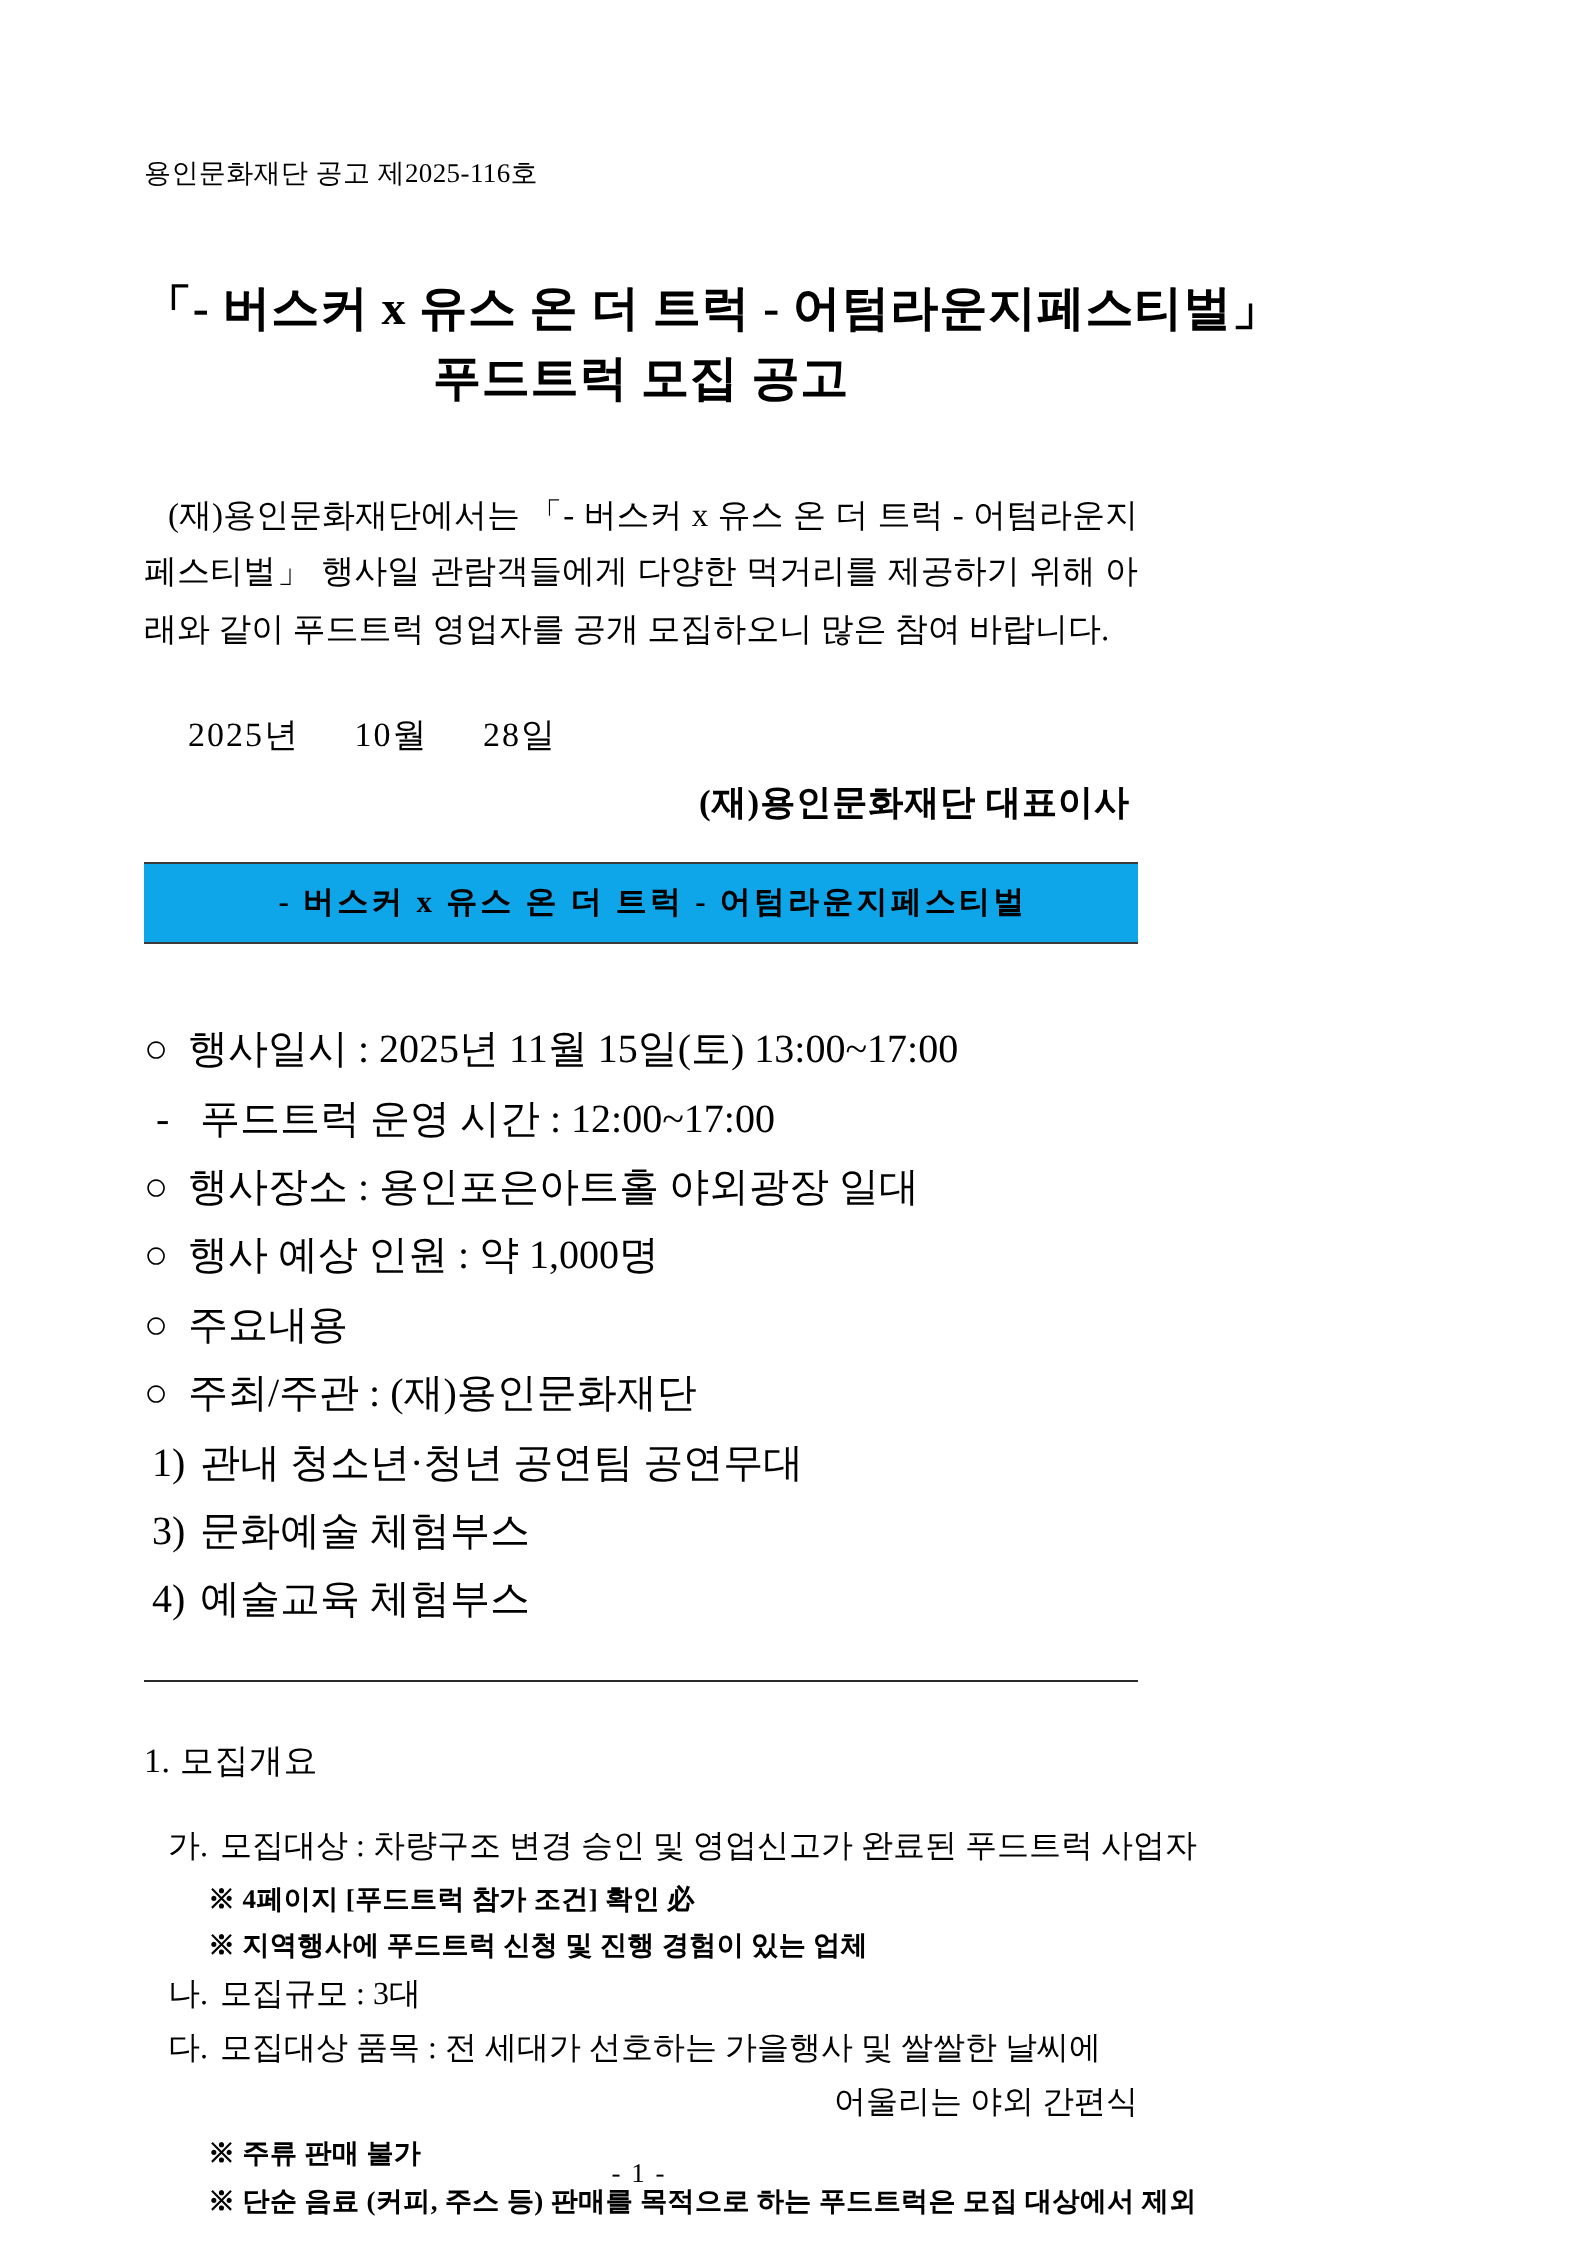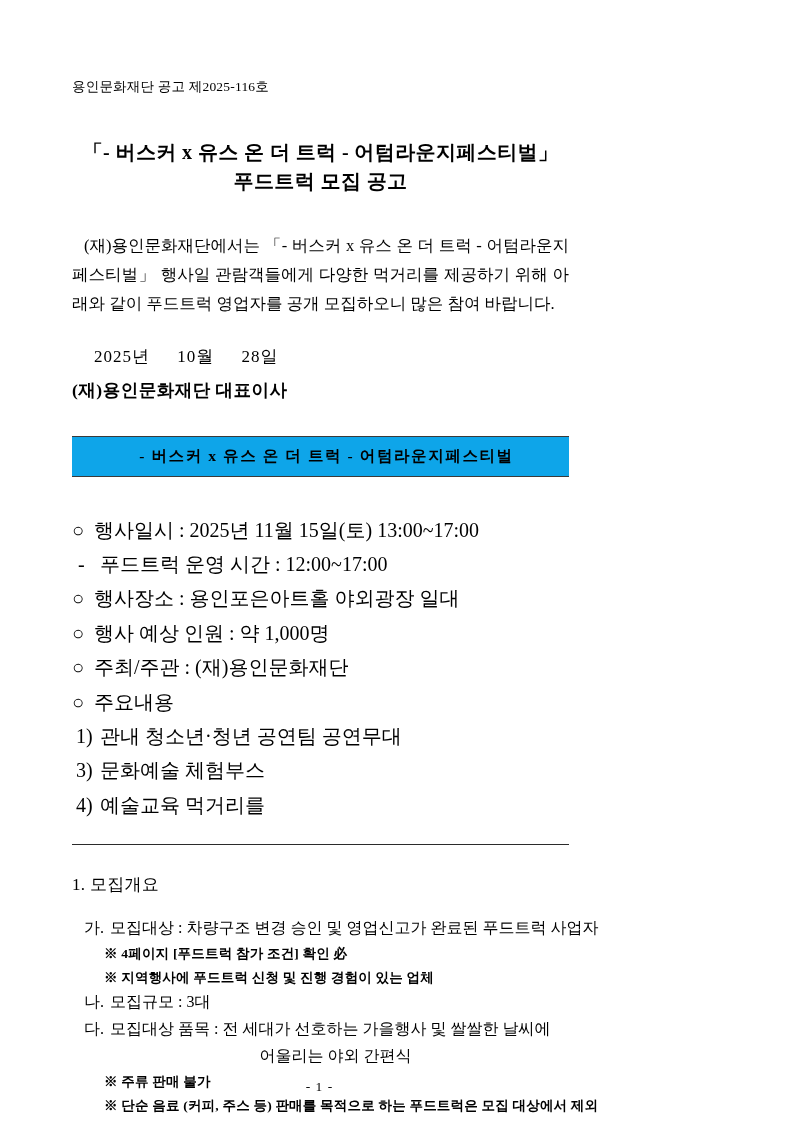--- a/index.html
+++ b/index.html
@@ -23,21 +23,21 @@
     padding: 78px 70px 0 72px;
   }
   .doc-number {
     font-size: 13.5px;
     letter-spacing: 0.2px;
     margin-bottom: 42px;
   }
   .title-block {
     text-align: center;
     font-weight: bold;
-    font-size: 20px;
+    font-size: 24px;
     line-height: 1.45;
     letter-spacing: 0.4px;
     margin-bottom: 36px;
     margin-top: 25px;
   }
   .title-line-1 {
     white-space: nowrap;
   }
   .title-line-2 {
     white-space: nowrap;
@@ -58,25 +58,25 @@
     font-size: 17px;
     letter-spacing: 1px;
     margin-bottom: 10px;
     padding-right: 4px;
   }
   .date-line span {
     display: inline-block;
     margin-left: 22px;
   }
   .issuer-line {
-    text-align: left;
+    text-align: right;
     font-size: 17.5px;
     font-weight: bold;
     letter-spacing: 0.5px;
-    margin-bottom: 34px;
+    margin-bottom: 18px;
     padding-right: 4px;
   }
   .banner {
     background: #0ea5e9;
     border-top: 1px solid #3a3a3a;
     border-bottom: 1px solid #3a3a3a;
     text-align: center;
     font-weight: bold;
     font-size: 15.5px;
     letter-spacing: 1.6px;
@@ -128,21 +128,21 @@
   }
   .note {
     font-weight: bold;
     font-size: 13.5px;
     letter-spacing: 0.2px;
     padding-left: 32px;
     line-height: 1.75;
     white-space: nowrap;
   }
   .continuation {
-    text-align: center;
+    text-align: right;
     padding-left: 30px;
     white-space: nowrap;
   }
   .footer {
     position: absolute;
     left: 0;
     right: 0;
     bottom: 26px;
     text-align: center;
     font-size: 13.5px;
@@ -171,25 +171,25 @@
 
   <div class="issuer-line">(재)용인문화재단 대표이사</div>
 
   <div class="banner">- 버스커 x 유스 온 더 트럭 - 어텀라운지페스티벌</div>
 
   <div class="info-list">
     <div class="row"><span class="marker">○</span><span>행사일시 : 2025년 11월 15일(토) 13:00~17:00</span></div>
     <div class="row sub"><span class="marker">-</span><span>푸드트럭 운영 시간 : 12:00~17:00</span></div>
     <div class="row"><span class="marker">○</span><span>행사장소 : 용인포은아트홀 야외광장 일대</span></div>
     <div class="row"><span class="marker">○</span><span>행사 예상 인원 : 약 1,000명</span></div>
+    <div class="row"><span class="marker">○</span><span>주요내용</span></div>
     <div class="row"><span class="marker">○</span><span>주최/주관 : (재)용인문화재단</span></div>
-    <div class="row"><span class="marker">○</span><span>주요내용</span></div>
     <div class="row numbered"><span class="marker">1)</span><span>관내 청소년·청년 공연팀 공연무대</span></div>
     <div class="row numbered"><span class="marker">3)</span><span>문화예술 체험부스</span></div>
-    <div class="row numbered"><span class="marker">4)</span><span>예술교육 먹거리를</span></div>
+    <div class="row numbered"><span class="marker">4)</span><span>예술교육 체험부스</span></div>
   </div>
 
   <hr class="rule">
 
   <div class="section-heading">1. 모집개요</div>
 
   <div class="section-body">
     <div class="item"><span class="lbl">가.</span><span>모집대상 : 차량구조 변경 승인 및 영업신고가 완료된 푸드트럭 사업자</span></div>
     <div class="note">※ 4페이지 [푸드트럭 참가 조건] 확인 必</div>
     <div class="note">※ 지역행사에 푸드트럭 신청 및 진행 경험이 있는 업체</div>

